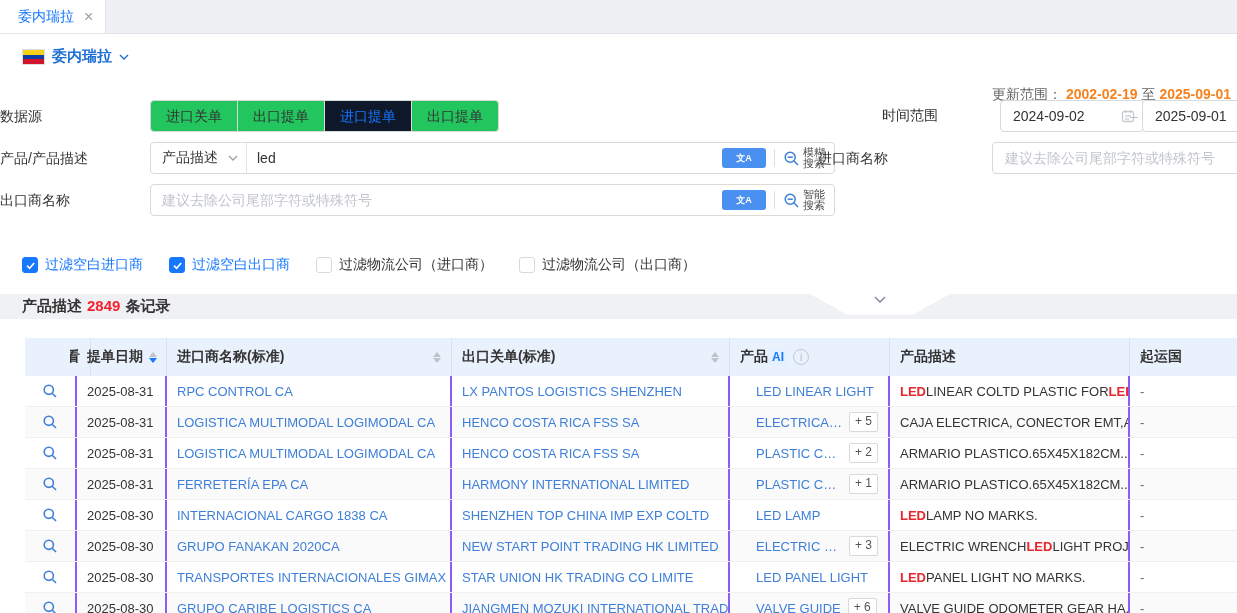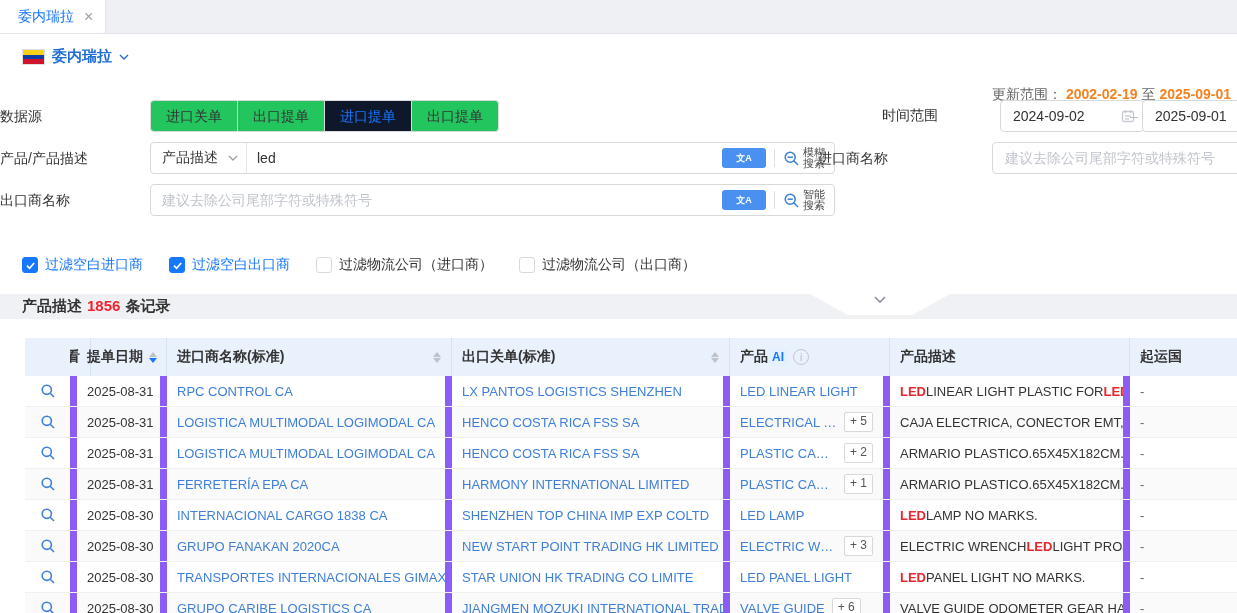--- a/index.html
+++ b/index.html
@@ -70,25 +70,25 @@
   .thead{background:#e9f1fc;height:38px;}
   .th{display:flex;align-items:center;padding:0 10px;font-weight:bold;color:#333;font-size:14px;
       border-right:1px solid #d9e2f0;box-sizing:border-box;overflow:hidden;white-space:nowrap;}
   .th:last-child{border-right:0;}
   .th.center{justify-content:flex-end;margin-left:45px;}
   .th.spread{justify-content:space-between;}
   .sorter{display:flex;flex-direction:column;gap:1px;margin-left:6px;}
   .trow{height:30px;border-bottom:1px solid #f0f0f0;background:#fff;}
   .trow.alt{background:#fafafa;}
   .td{display:flex;align-items:center;padding:0 10px;font-size:13px;color:#333;
-      border-right:7px solid #8b5cf6;box-sizing:border-box;overflow:hidden;white-space:nowrap;}
+      border-right:2px solid #8b5cf6;box-sizing:border-box;overflow:hidden;white-space:nowrap;}
   .td:last-child{border-right:0;}
   .td.c0{justify-content:center;cursor:pointer;}
   .link{color:#3e7fd9;cursor:pointer;}
-  .plink{color:#3e7fd9;cursor:pointer;overflow:hidden;text-overflow:ellipsis;}
+  .plink{color:#3e7fd9;cursor:pointer;overflow:hidden;text-overflow:ellipsis;margin-left:16px;}
   .ptag{margin-left:7px;border:1px solid #d9d9d9;border-radius:2px;background:#fff;color:#555;
         font-size:12px;padding:0 5px;height:18px;line-height:17px;flex:0 0 auto;cursor:pointer;}
   .red{color:#e8262d;font-weight:bold;}
   .aibadge{background:#e3f0fe;color:#1677ff;font-weight:bold;font-size:12px;border-radius:3px;
            padding:1px 4px;}
   .info-i{width:14px;height:14px;border:1px solid #c3c7cd;border-radius:50%;color:#b5bac1;
           font-size:10px;display:inline-flex;align-items:center;justify-content:center;margin-left:5px;font-weight:normal;}
   .cell-origin{color:#666;}
 </style>
 </head>
@@ -218,21 +218,21 @@
 
     <div class="band">
       <div class="notch">
         <svg width="14" height="12" viewBox="0 0 14 12">
             <path d="M2 3 L7 8 L12 3" fill="none" stroke="#8a90a0" stroke-width="1.6"></path>
           </svg>
       </div>
     </div>
 
     <div class="result-line">
-      <span>产品描述</span><span class="count">1856</span><span>条记录</span>
+      <span>产品描述</span><span class="count">2849</span><span>条记录</span>
     </div>
 
     <div class="table">
       <div class="thead">
         <div class="th center">
             <span>查看</span>
           </div>
         <div class="th spread">
           <span>提单日期</span>
           <span class="sorter">
@@ -287,21 +287,21 @@
               </svg>
             </div>
             <div class="td">2025-08-31</div>
             <div class="td link">RPC CONTROL CA</div>
             <div class="td link">LX PANTOS LOGISTICS SHENZHEN</div>
             <div class="td">
               <span class="plink">LED LINEAR LIGHT</span>
             </div>
             <div class="td">
               <span class="red">LED</span>
-              <span> LINEAR LIGHT PLASTIC FOR </span>
+              <span> LINEAR COLTD PLASTIC FOR </span>
               <span class="red">LED</span>
               <span>...</span>
             </div>
             <div class="td cell-origin">-</div>
           </div>
           <div class="trow alt">
             <div class="td c0">
               <svg width="16" height="16" viewBox="0 0 16 16">
                 <circle cx="6.8" cy="6.8" r="4.6" fill="none" stroke="#3e7fd9" stroke-width="1.6"></circle>
                 <line x1="10.2" y1="10.2" x2="14" y2="14" stroke="#3e7fd9" stroke-width="1.6"></line>

